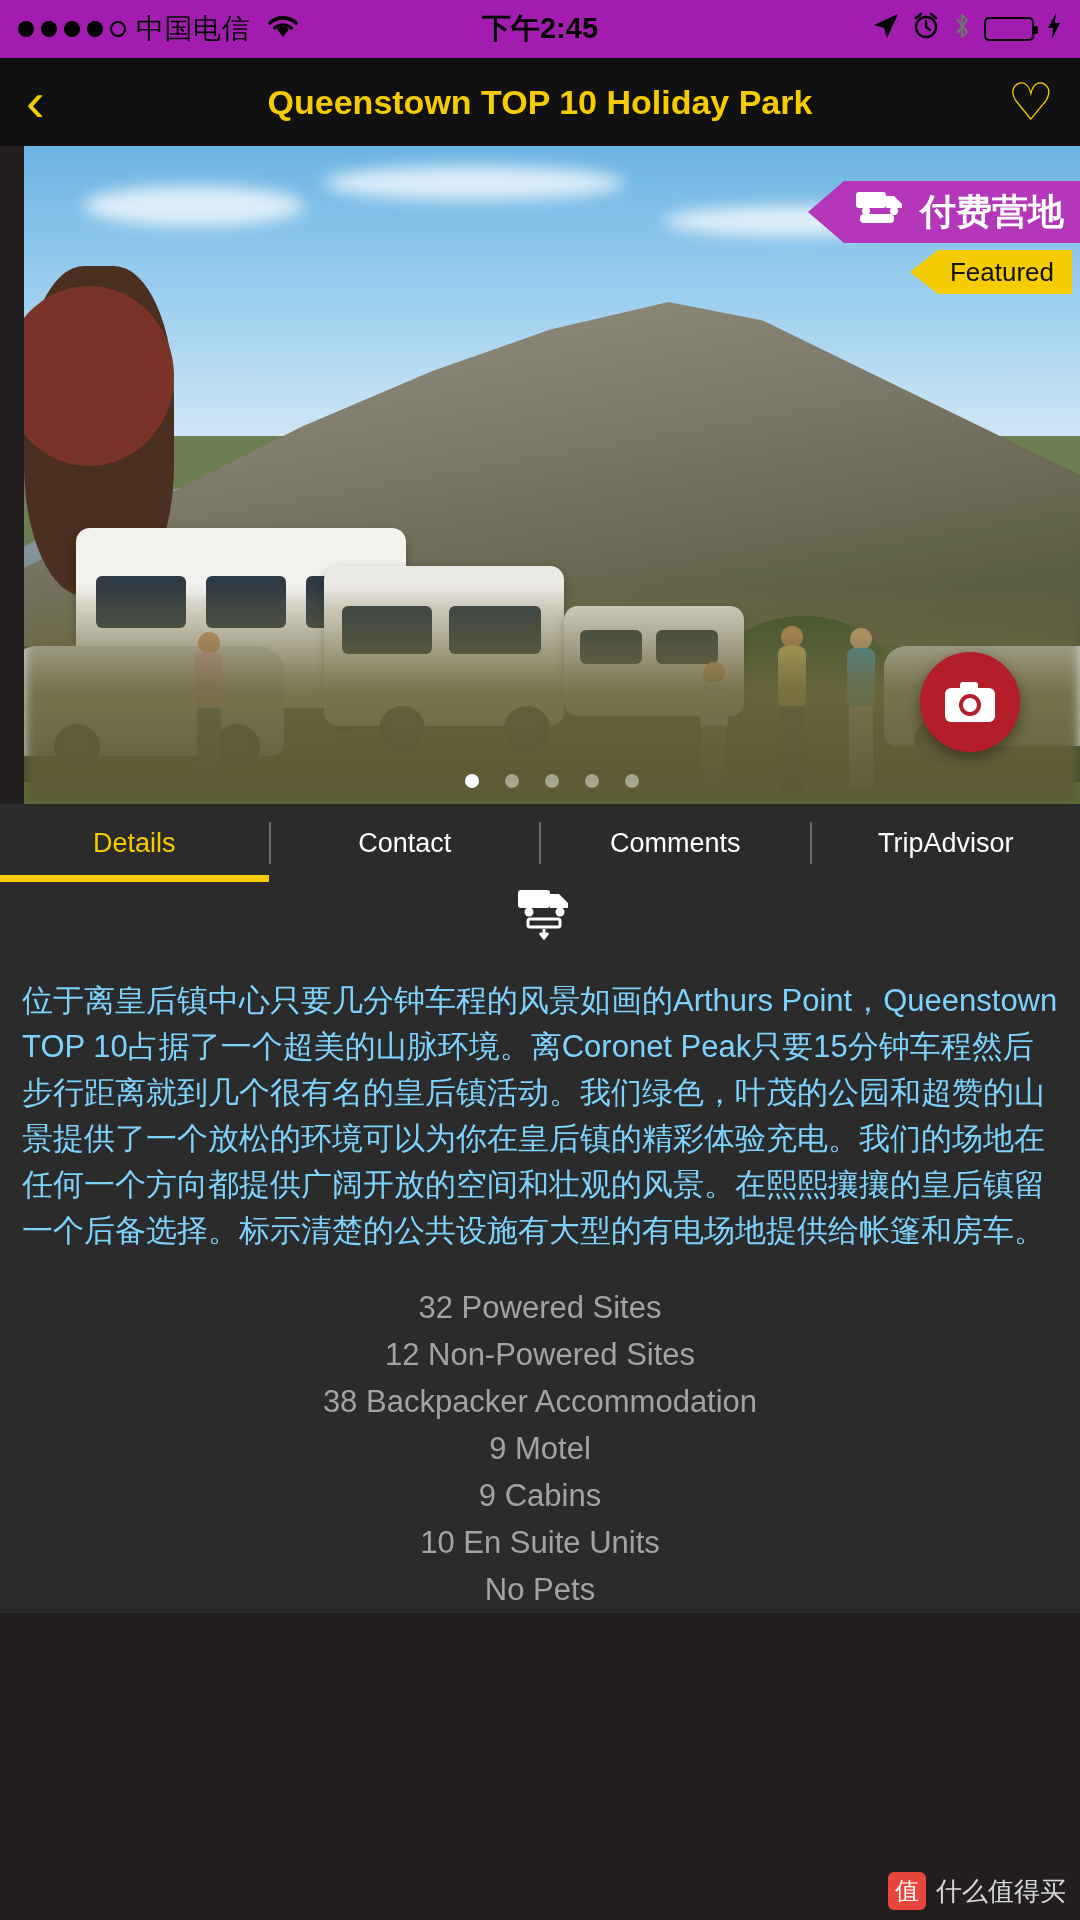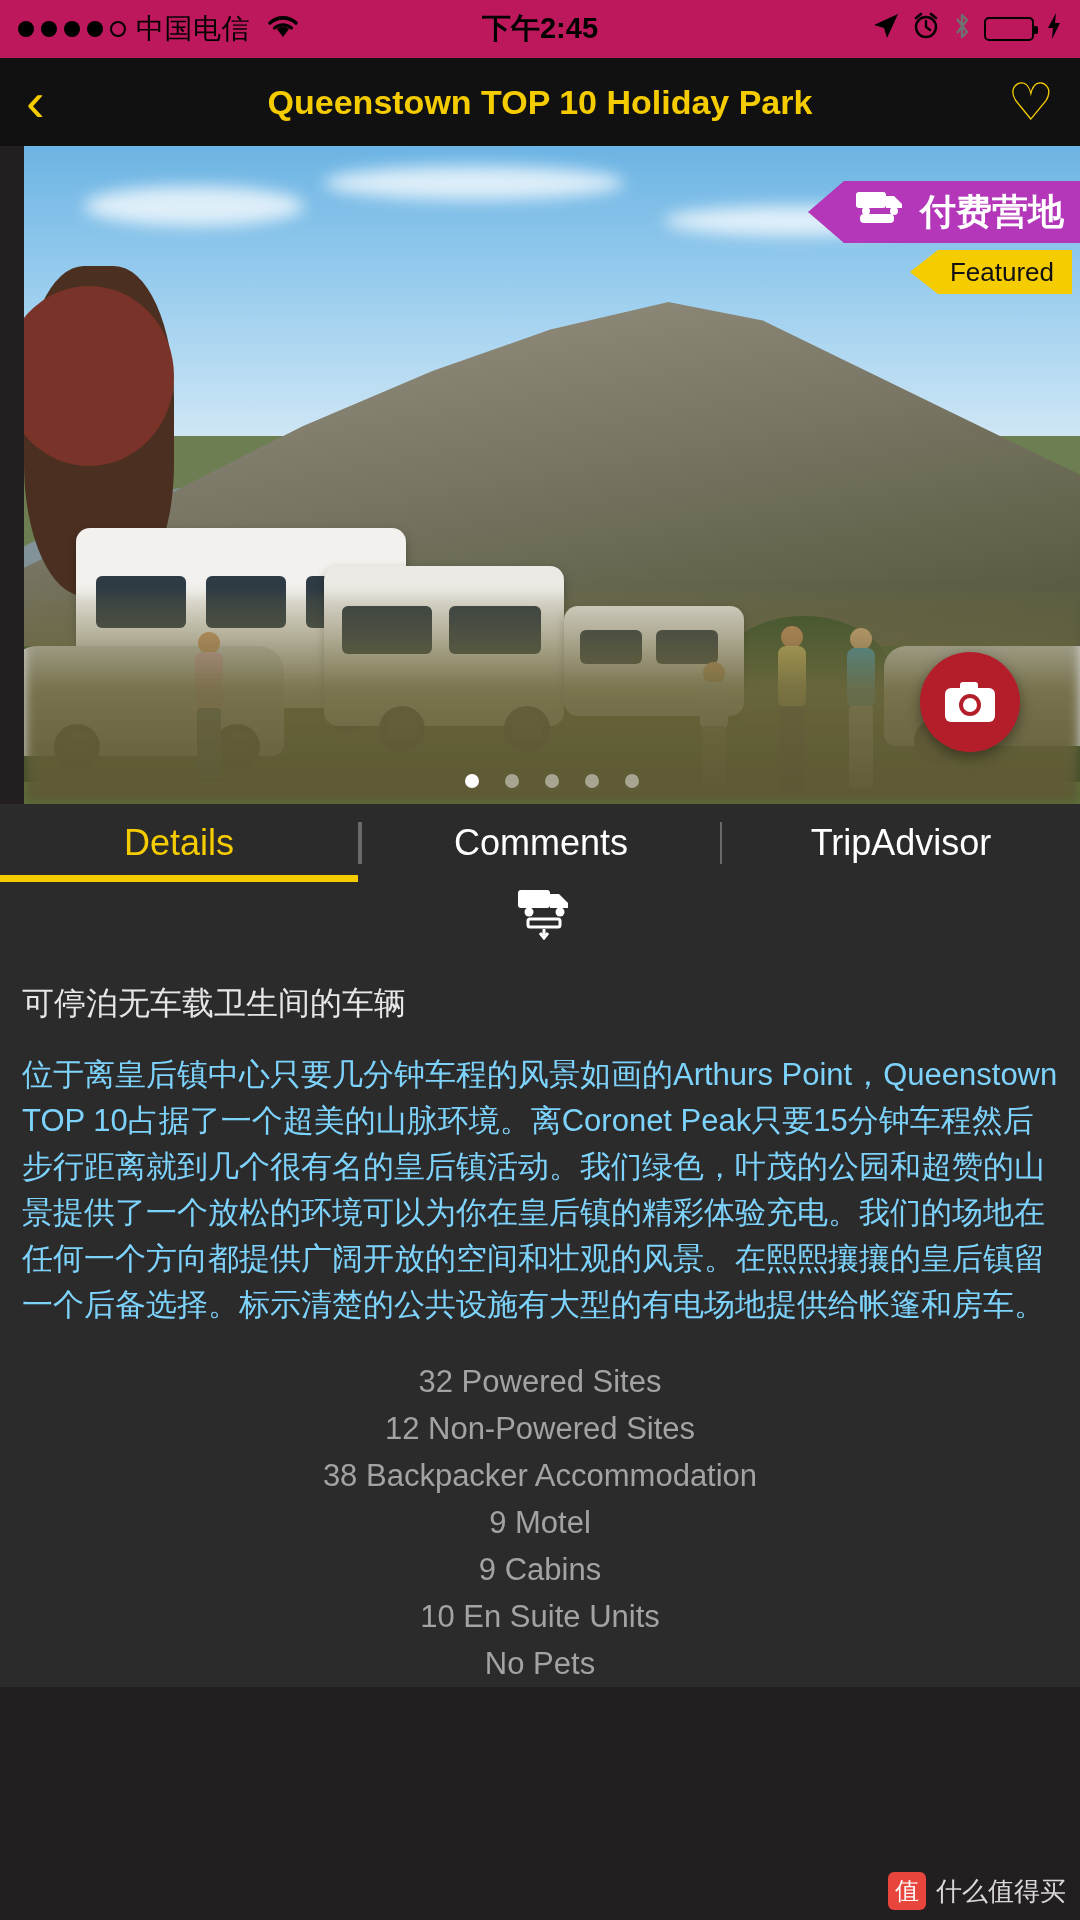--- a/index.html
+++ b/index.html
@@ -18,21 +18,21 @@
     width: 1080px;
     height: 1920px;
     position: relative;
     background: #231f20;
     overflow: hidden;
   }
 
   
   .statusbar {
     height: 58px;
-    background: #be185d;
+    background: #a21caf;
     color: #000;
     display: flex;
     align-items: center;
     padding: 0 18px;
     box-sizing: border-box;
     font-size: 28px;
     position: relative;
   }
   .sb-left {
     display: flex;
@@ -308,21 +308,21 @@
     background: #2b2b2b;
     display: flex;
     align-items: stretch;
   }
   .tab {
     flex: 1;
     display: flex;
     align-items: center;
     justify-content: center;
     color: #ffffff;
-    font-size: 36px;
+    font-size: 27px;
     position: relative;
     cursor: pointer;
     text-align: right;
   }
   .tab.active { color: #f5cc00; }
   .tab.active::after {
     content: "";
     position: absolute;
     left: 0; right: 0; bottom: 0;
     height: 7px;
@@ -552,20 +552,21 @@
       <span class="pd"></span>
       <span class="pd"></span>
       <span class="pd"></span>
       <span class="pd"></span>
     </div>
   </div>
 
   <div class="tabs">
     <div class="tab active">Details</div>
     <div class="tab-sep"></div>
+    <div class="tab">Contact</div>
     <div class="tab-sep"></div>
     <div class="tab">Comments</div>
     <div class="tab-sep"></div>
     <div class="tab">TripAdvisor</div>
   </div>
 
   <div class="amenities">
     <div class="amenity">
       <svg width="62" height="54" viewBox="0 0 62 54">
         <rect x="2" y="4" width="32" height="18" rx="3" fill="#fff"></rect>
@@ -649,21 +650,20 @@
       <svg width="58" height="58" viewBox="0 0 58 58">
         <rect x="3" y="3" width="52" height="52" fill="#fff"></rect>
         <circle cx="29" cy="33" r="15" fill="#2b2b2b"></circle>
         <path d="M22 33 q7 -8 14 0" stroke="#fff" stroke-width="3.4" fill="none"></path>
         <circle cx="12" cy="12" r="4" fill="#2b2b2b"></circle>
       </svg>
     </div>
   </div>
 
   <div class="content">
-    <div class="subtitle">可停泊无车载卫生间的车辆</div>
     <div class="desc">位于离皇后镇中心只要几分钟车程的风景如画的Arthurs Point，Queenstown TOP 10占据了一个超美的山脉环境。离Coronet Peak只要15分钟车程然后步行距离就到几个很有名的皇后镇活动。我们绿色，叶茂的公园和超赞的山景提供了一个放松的环境可以为你在皇后镇的精彩体验充电。我们的场地在任何一个方向都提供广阔开放的空间和壮观的风景。在熙熙攘攘的皇后镇留一个后备选择。标示清楚的公共设施有大型的有电场地提供给帐篷和房车。</div>
     <div class="facts">
       <div>32 Powered Sites</div>
       <div>12 Non-Powered Sites</div>
       <div>38 Backpacker Accommodation</div>
       <div>9 Motel</div>
       <div>9 Cabins</div>
       <div>10 En Suite Units</div>
       <div>No Pets</div>
     </div>

